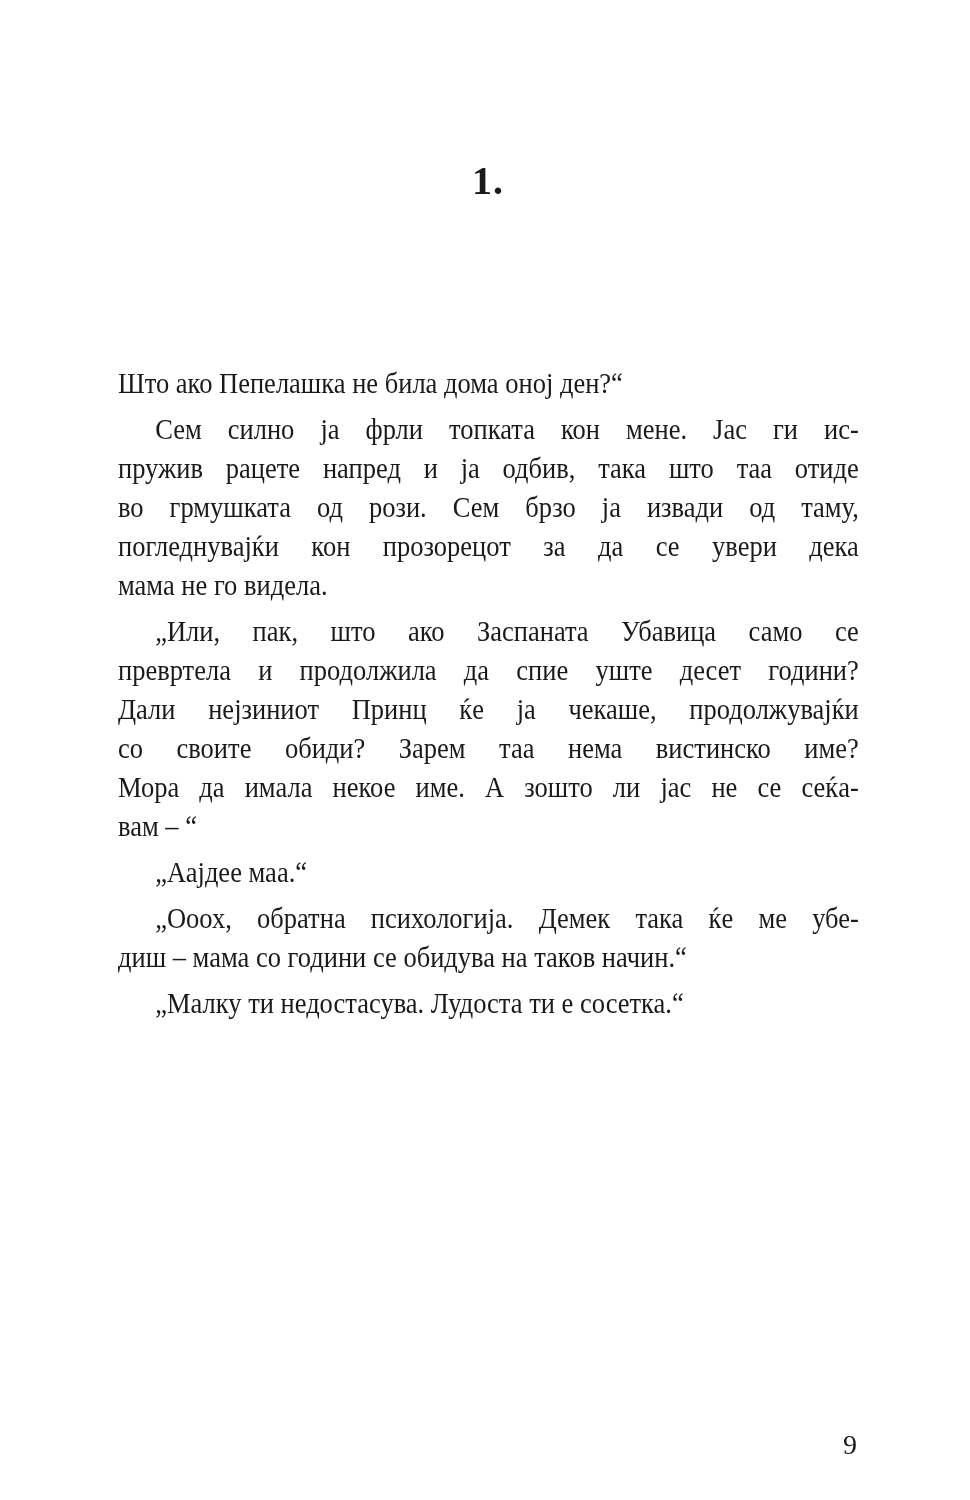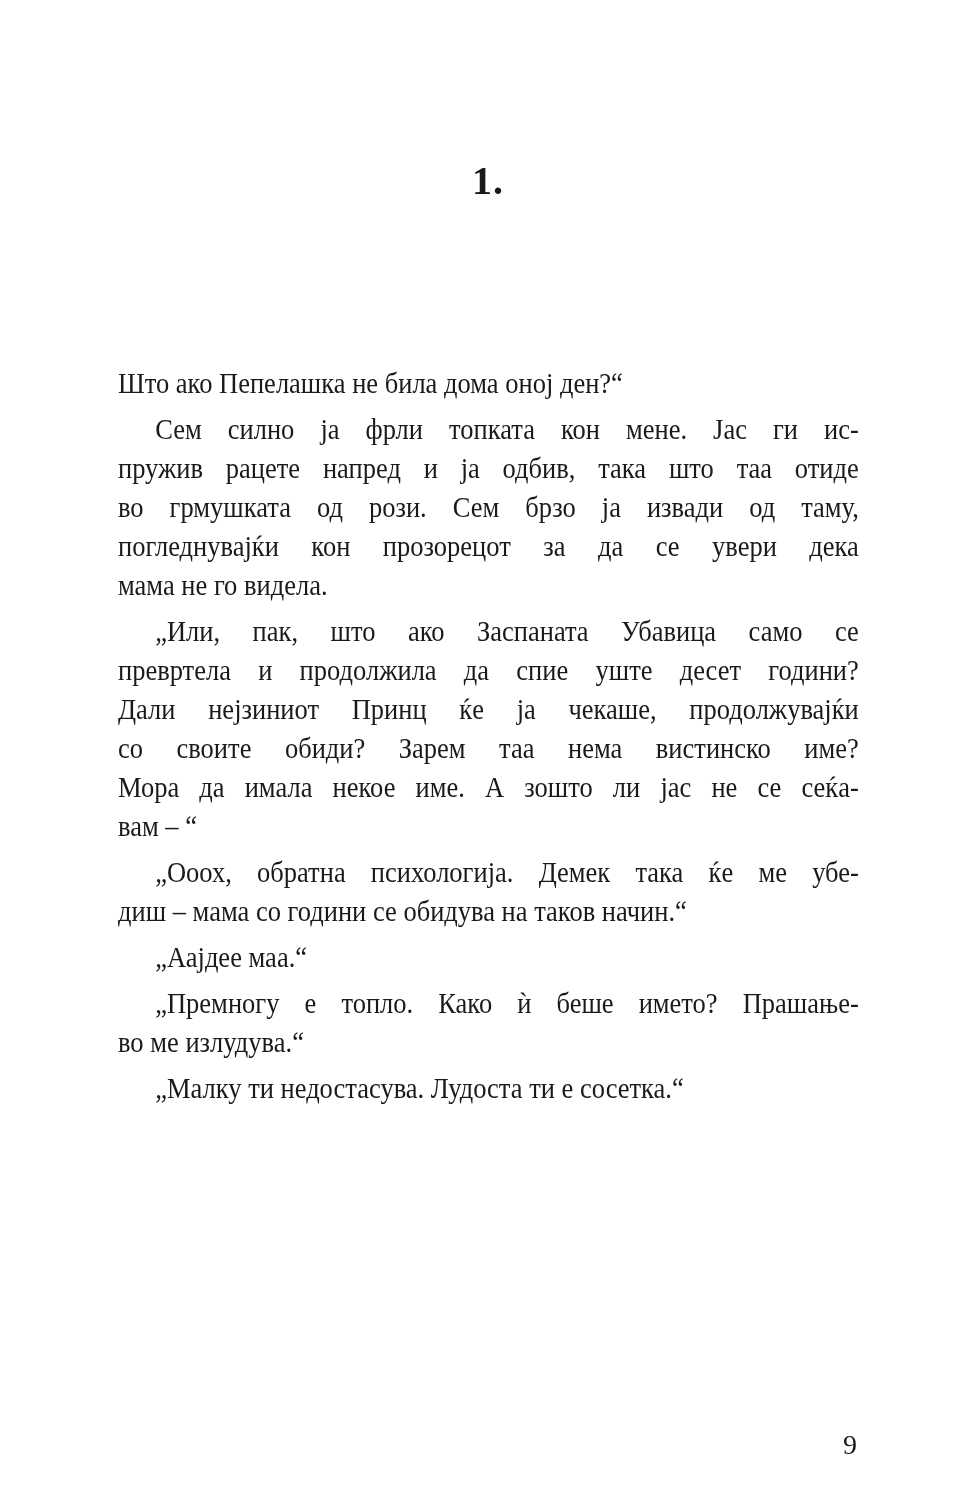--- a/index.html
+++ b/index.html
@@ -87,32 +87,28 @@
     <span class="line indent">„Или, пак, што ако Заспаната Убавица само се</span>
     <span class="line">превртела и продолжила да спие уште десет години?</span>
     <span class="line">Дали нејзиниот Принц ќе ја чекаше, продолжувајќи</span>
     <span class="line">со своите обиди? Зарем таа нема вистинско име?</span>
     <span class="line">Мора да имала некое име. А зошто ли јас не се сеќа-</span>
     <span class="line last">вам – “</span>
   </div>
 
 
   <div class="para">
+    <span class="line indent last">„Аајдее маа.“</span>
+  </div>
+
+  <div class="para">
     <span class="line indent">„Ооох, обратна психологија. Демек така ќе ме убе-</span>
     <span class="line last">диш – мама со години се обидува на таков начин.“</span>
   </div>
 
-  <div class="para">
-    <span class="line indent last">„Аајдее маа.“</span>
-  </div>
-
-  <div class="para">
-    <span class="line indent">„Премногу е топло. Како ѝ беше името? Прашање-</span>
-    <span class="line last">во ме излудува.“</span>
-  </div>
 
   <div class="para">
     <span class="line indent last">„Малку ти недостасува. Лудоста ти е сосетка.“</span>
   </div>
 
 </div>
 
 <div class="page-number">9</div>
 
 </body></html>

